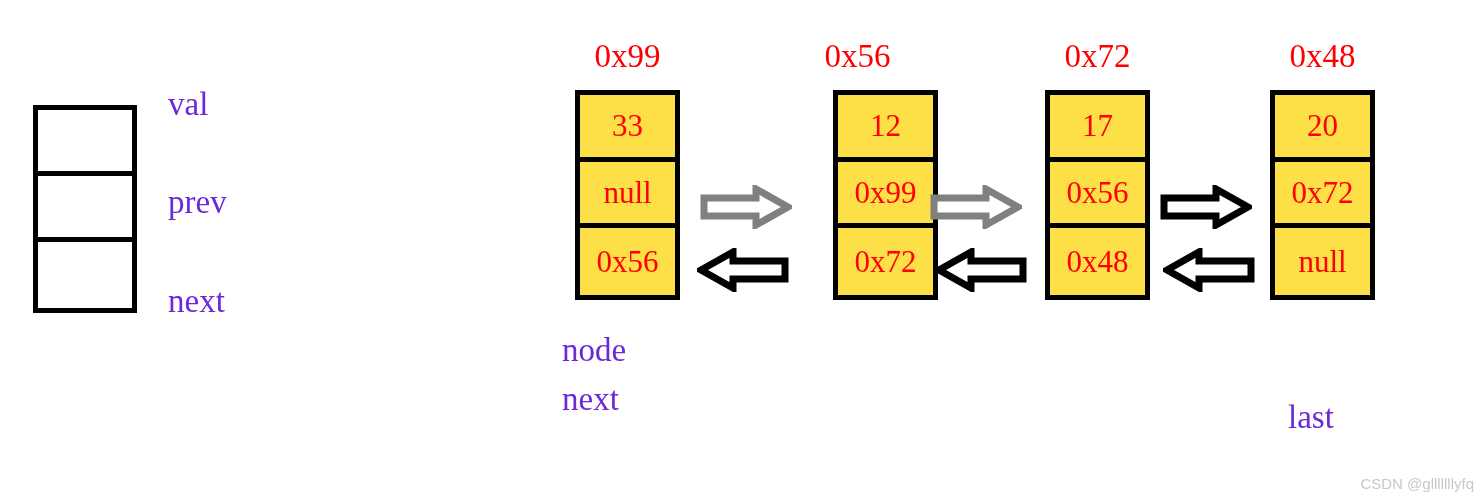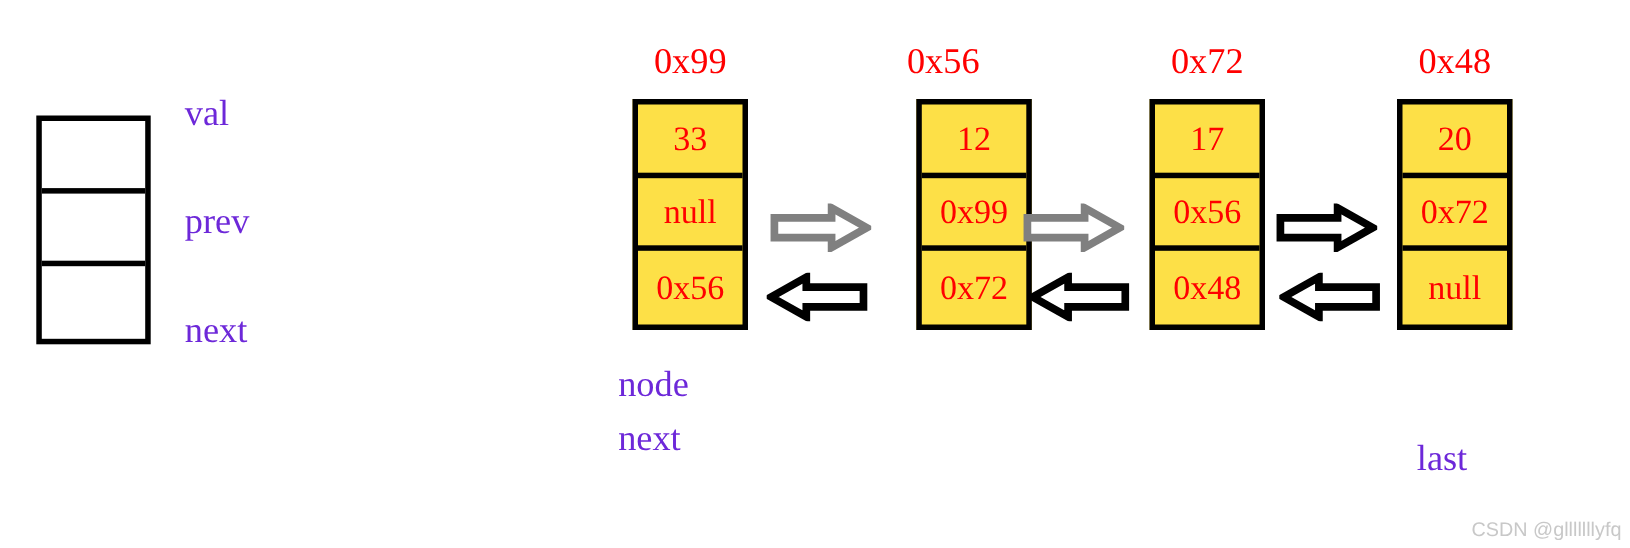--- a/index.html
+++ b/index.html
@@ -100,21 +100,21 @@
     height: 44px;
   }
   .arrow svg { display: block; width: 100%; height: 100%; }
 
   
   .watermark {
     position: absolute;
     right: 8px;
     bottom: 6px;
     font-family: "Liberation Sans", sans-serif;
-    font-size: 18px;
+    font-size: 15px;
     color: #c8c8c8;
     white-space: nowrap;
   }
 </style>
 </head>
 <body>
 
 <div class="canvas">
 
   <div class="legend-box">

